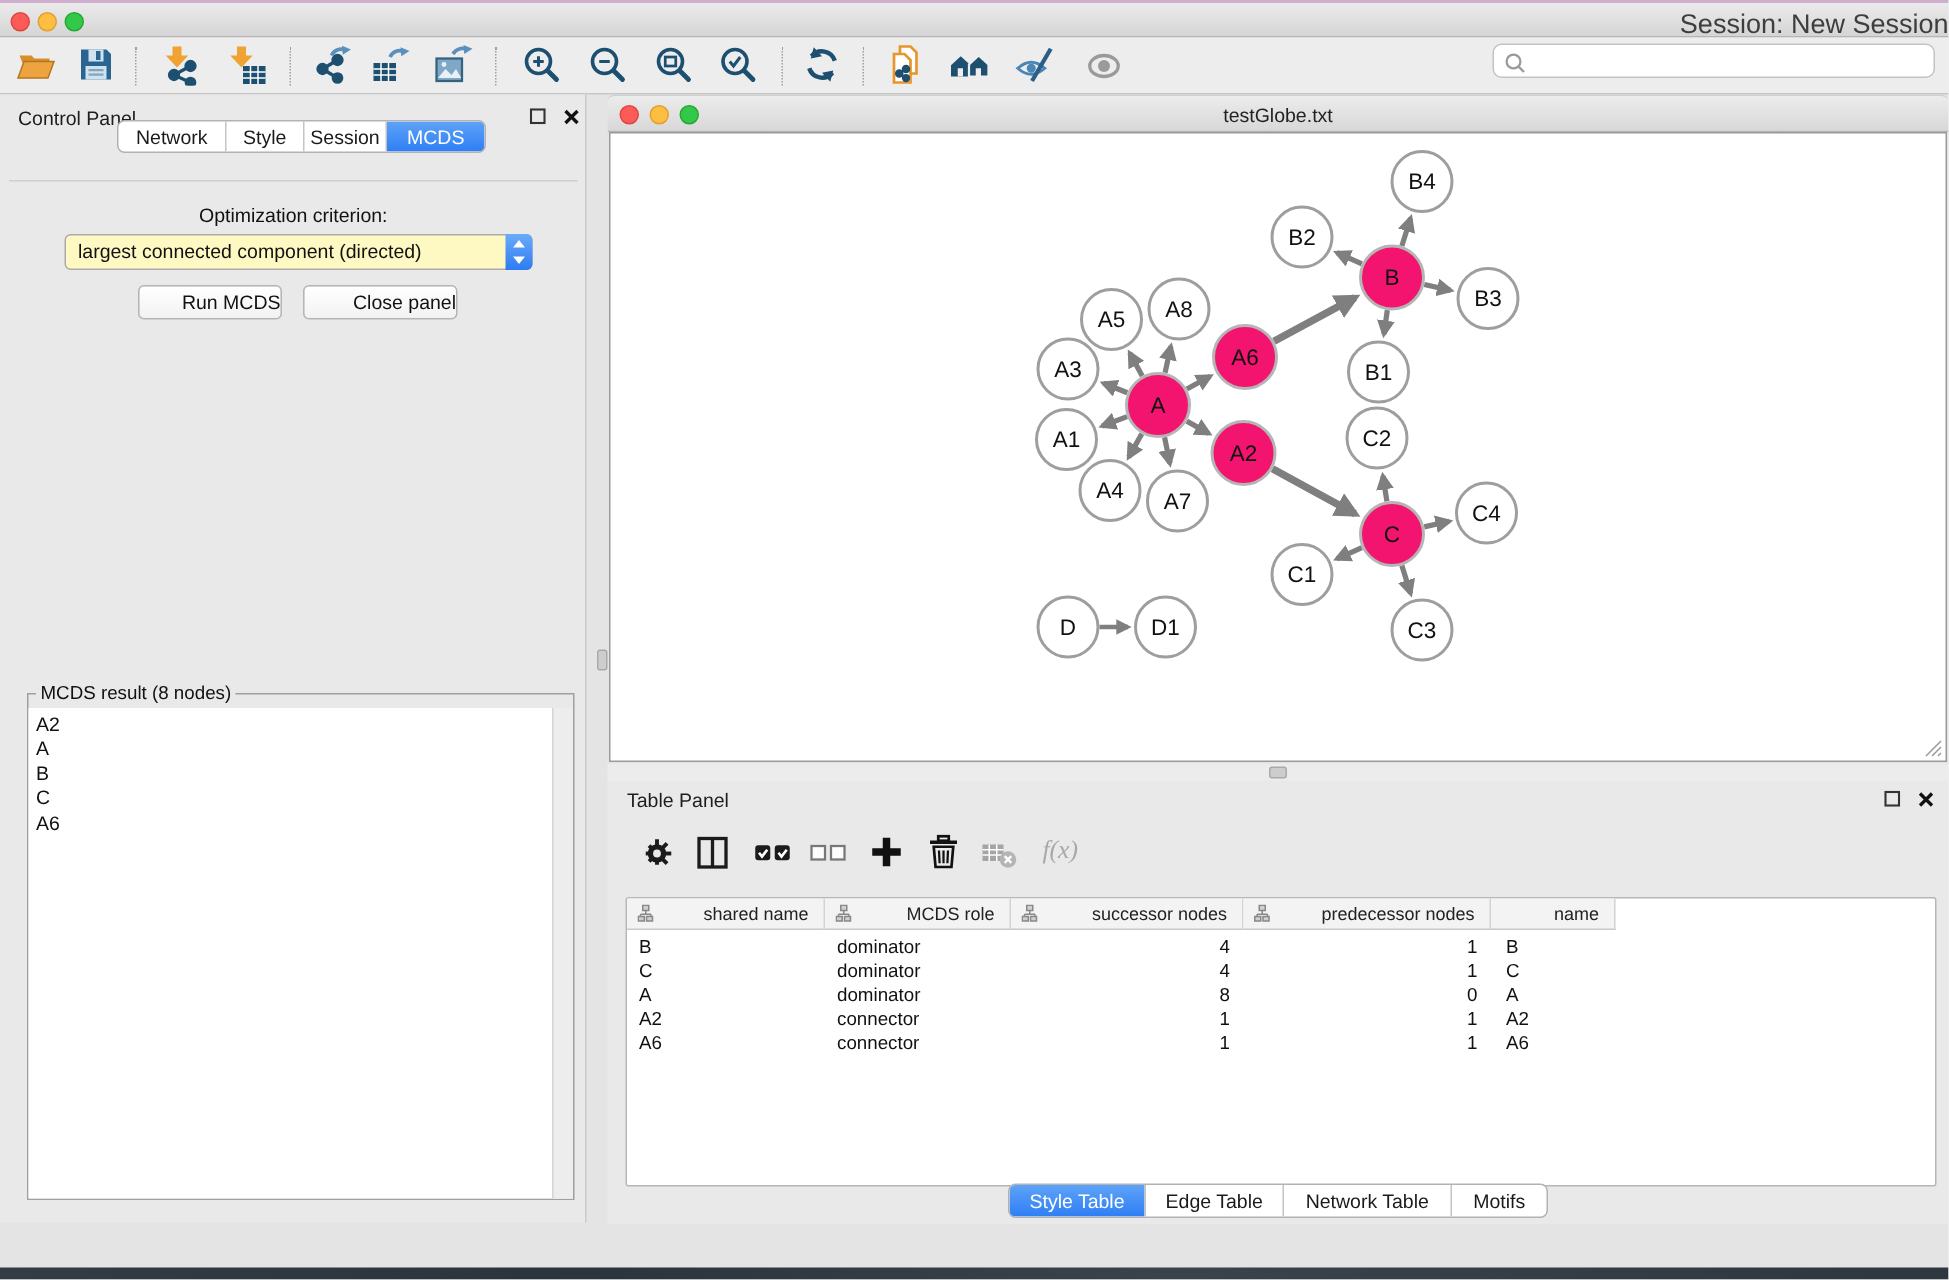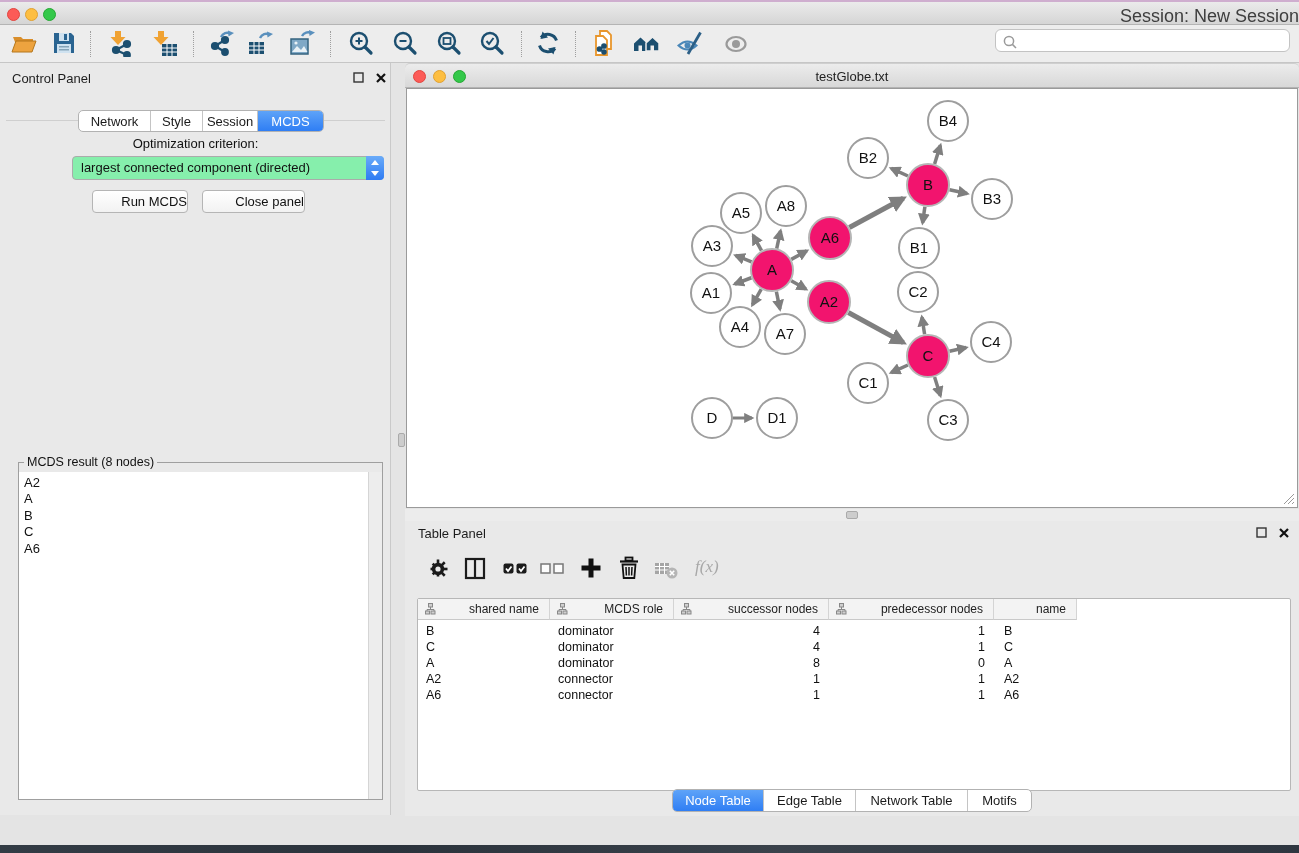--- a/index.html
+++ b/index.html
@@ -26,23 +26,23 @@
 
 
 #control-panel { left:0; top:63px; width:391px; height:752px; background:#e9e9e9; border-right:1px solid #c9c9c9; }
 #cp-title { position:absolute; left:12px; top:8px; font-size:13px; color:#1d1d1d; }
 .panel-btns { position:absolute; top:8px; display:flex; gap:10px; }
 #cp-tabline { position:absolute; left:6px; top:57px; width:379px; height:1px; background:#cfcfcf; }
 .seg { position:absolute; display:flex; height:22px; border:1px solid #b2b2b2; border-radius:5px; background:#fff; overflow:hidden; }
 .seg .sg { font-size:13px; color:#1a1a1a; text-align:center; line-height:21px; border-right:1px solid #c4c4c4; }
 .seg .sg:last-child { border-right:none; }
 .seg .sg.sel { background:linear-gradient(#5ea3f8,#2f7ef4); color:#fff; }
-#cp-tabs { left:78px; top:47px;justify-content:flex-end; }
+#cp-tabs { left:78px; top:17px;justify-content:flex-end; }
 #opt-label { position:absolute; left:0; width:391px; top:73px; text-align:center; font-size:13px; color:#111; }
-#criterion { position:absolute; left:43px; top:93px; width:312px; height:24px; background:#86efac; border:1px solid #ababab; border-radius:4px; font-size:13px; color:#111; line-height:22px; padding-left:8px;margin-left:29px; }
+#criterion { position:absolute; left:43px; top:93px; width:312px; height:24px; background:#fef9c3; border:1px solid #ababab; border-radius:4px; font-size:13px; color:#111; line-height:22px; padding-left:8px; }
 #criterion .spin { position:absolute; right:-1px; top:-1px; width:18px; height:24px; border-radius:0 4px 4px 0; background:linear-gradient(#6aabf9,#2e7bf3); }
 #criterion .spin svg { position:absolute; left:3px; top:3px; }
 .pushbtn { position:absolute; height:23px; background:linear-gradient(#ffffff,#f2f2f2); border:1px solid #b5b5b5; border-radius:4px; font-size:13px; color:#111; text-align:right; line-height:21px; }
 #run-btn { left:92px; top:127px; width:96px; }
 #close-btn { left:202px; top:127px; width:103px; }
 #mcds-box { position:absolute; left:18px; top:399px; width:365px; height:338px; border:1px solid #9f9f9f; }
 #mcds-legend { position:absolute; left:5px; top:-8px; background:#e9e9e9; padding:0 3px; font-size:12.5px; color:#111; }
 #mcds-inner { position:absolute; left:0; top:9px; width:363px; height:327px; background:#fff; }
 #mcds-list { position:absolute; left:5px; top:3px; font-size:13px; color:#111; line-height:16.4px; }
 #mcds-scroll { position:absolute; right:0; top:0; width:14px; height:100%; background:#ededed; border-left:1px solid #d5d5d5; }
@@ -547,21 +547,21 @@
           <div class="tr" style="top: 88px;">
             <div class="td c0">A6</div>
             <div class="td c1">connector</div>
             <div class="td c2">1</div>
             <div class="td c3">1</div>
             <div class="td c4">A6</div>
           </div>
         </div>
     </div>
     <div id="tp-tabs" class="seg abs">
-      <span class="sg sel" style="width:91px">Node Table</span>
+      <span class="sg sel" style="width:91px">Style Table</span>
       <span class="sg" style="width:92px">Edge Table</span>
       <span class="sg" style="width:112px">Network Table</span>
       <span class="sg" style="width:63px">Motifs</span>
     </div>
   </div>
 
   <div id="wall-bottom" class="abs"></div>
 </div>
 
 </body></html>

